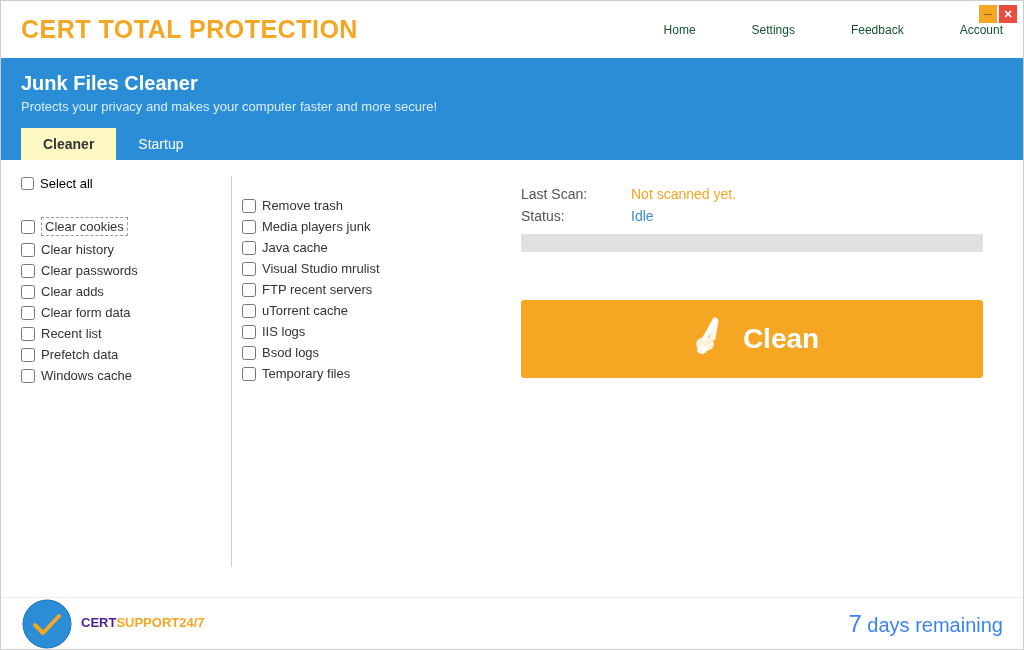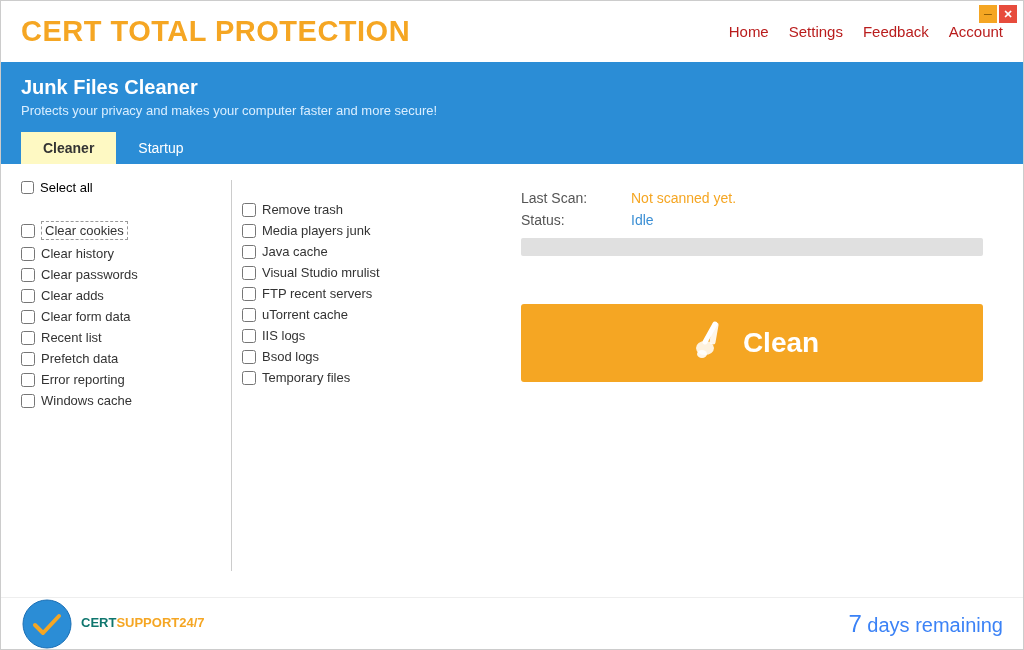--- a/index.html
+++ b/index.html
@@ -35,34 +35,35 @@
 
     
     #header {
       display: flex;
       align-items: center;
       justify-content: space-between;
       padding: 14px 20px;
       background: #fff;
     }
     #app-title {
-      font-size: 29px;
+      font-size: 25px;
       font-weight: bold;
       color: #f5a623;
       letter-spacing: 0.5px;
     }
     #nav-links {
       display: flex;
       gap: 20px;
     }
     .nav-link {
-      color: #b91c1c;
-      font-size: 15px;
+      color: #14532d;
+      font-size: 12px;
       cursor: pointer;
       text-decoration: none;
+      margin-left: 36px;
     }
 
     
     #banner {
       background: #2b8dd6;
       padding: 14px 36px 0 20px;
     }
     #banner-title {
       color: #fff;
       font-size: 20px;
@@ -301,24 +302,20 @@
       </div>
       <div class="checkbox-row">
         <input type="checkbox" id="chk-recent-list" style="">
         <label for="chk-recent-list">Recent list</label>
       </div>
       <div class="checkbox-row">
         <input type="checkbox" id="chk-prefetch-data" style="">
         <label for="chk-prefetch-data">Prefetch data</label>
       </div>
       <div class="checkbox-row">
-        <input type="checkbox" id="chk-error-reporting" style="">
-        <label for="chk-error-reporting">Error reporting</label>
-      </div>
-      <div class="checkbox-row">
         <input type="checkbox" id="chk-windows-cache" style="">
         <label for="chk-windows-cache">Windows cache</label>
       </div>
     </div>
 
     <div id="divider"></div>
 
     <div id="col2">
       <div class="checkbox-row">
         <input type="checkbox" id="chk-remove-trash" style="">
@@ -392,19 +389,19 @@
 </div>
 
 <div id="footer">
   <div id="logo-area">
 
     <svg width="52" height="52" viewBox="0 0 52 52">
       <circle cx="26" cy="26" r="24" fill="#2b8dd6" stroke="#1a6fb5" stroke-width="1"></circle>
       <polyline points="14,27 22,35 38,18" stroke="#f5a623" stroke-width="4" fill="none" stroke-linecap="round" stroke-linejoin="round"></polyline>
     </svg>
     <div style="font-size:13px; font-weight:bold; line-height:1.3;">
-      <span style="color:#0f766e;">CERT</span><span style="color:#f5a623;">SUPPORT24/7</span>
+      <span style="color:#4c1d95;">CERT</span><span style="color:#f5a623;">SUPPORT24/7</span>
     </div>
   </div>
   <div id="days-remaining">
     <span class="number">7</span><span>  days remaining</span>
   </div>
 </div>
 
 </body></html>

